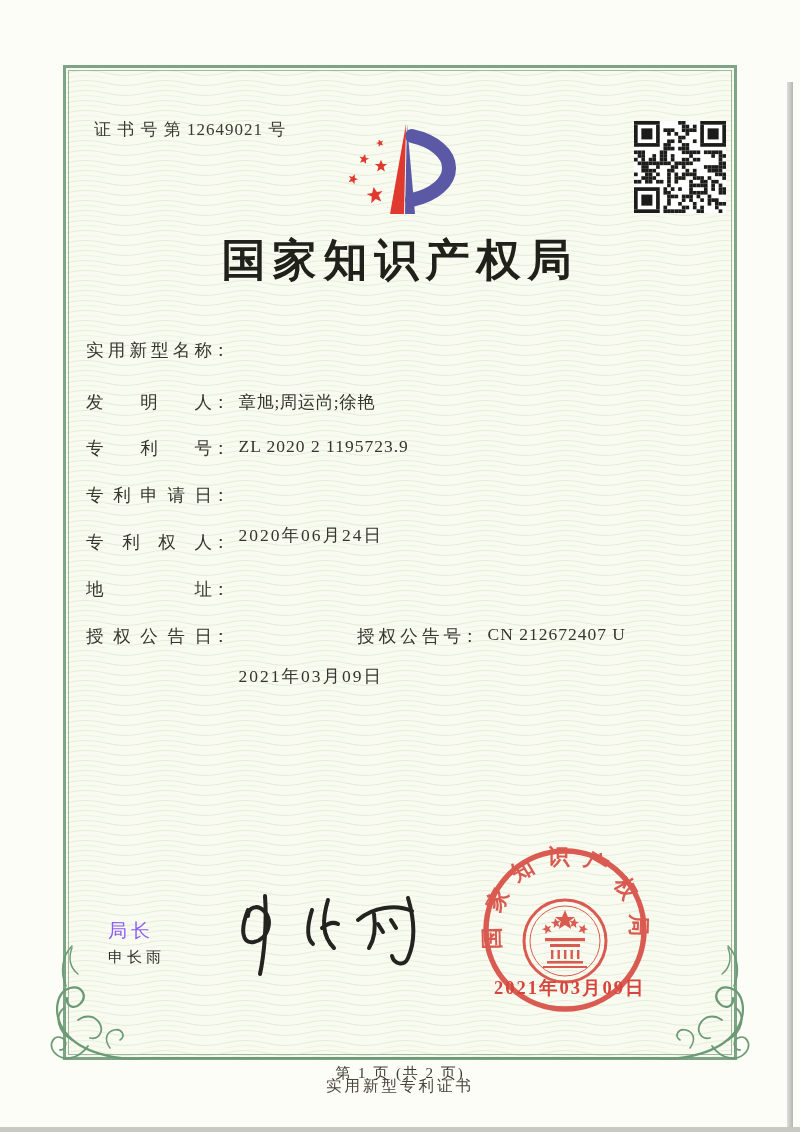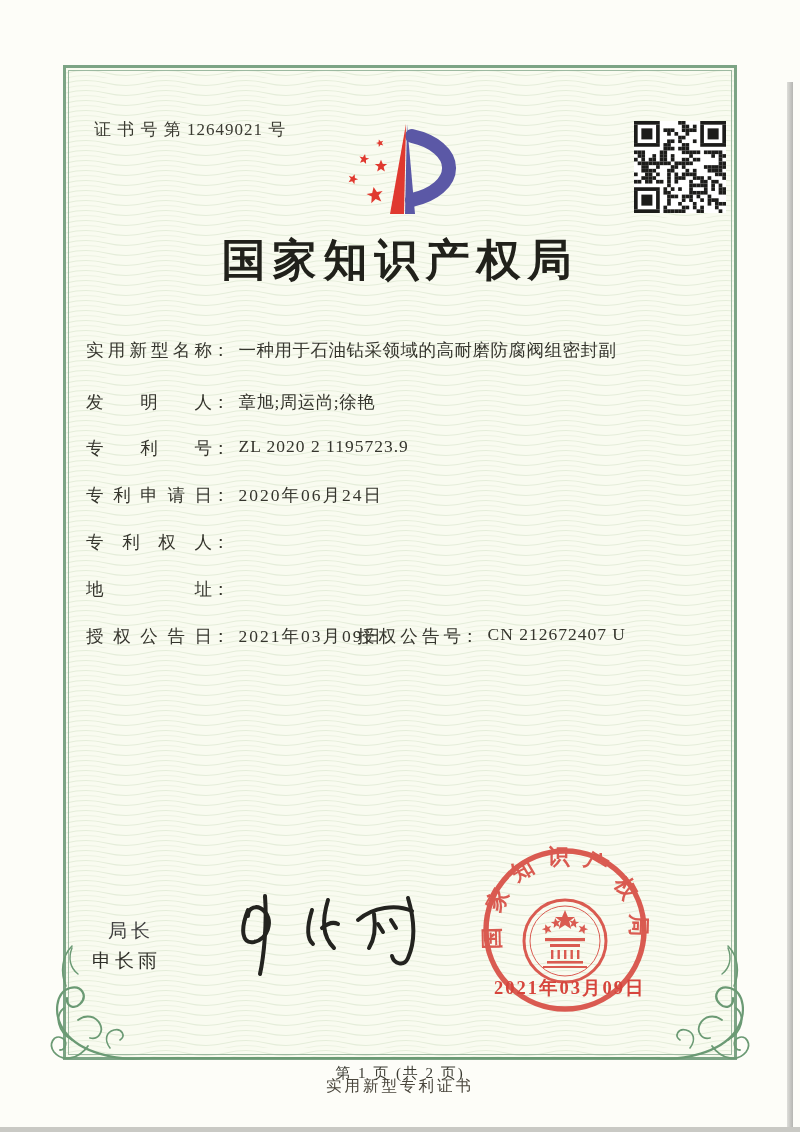--- a/index.html
+++ b/index.html
@@ -28,29 +28,29 @@
   .logo{position:absolute;left:345px;top:110px;}
   .qr{position:absolute;left:634px;top:121px;}
   .title{position:absolute;left:63px;width:674px;top:231px;text-align:center;
     font-size:44px;font-weight:600;letter-spacing:7px;color:#21211b;}
   
   .row{position:absolute;left:86px;font-size:17.5px;display:flex;align-items:flex-start;color:#35352d;}
   .jlabel{display:inline-flex;justify-content:space-between;width:126px;flex:none;}
   .jlabel.narrow{width:104px;}
   .colon{flex:none;}
   .val{margin-left:9px;letter-spacing:.5px;}
-  .val.date{letter-spacing:2px;}
+  .val.date{letter-spacing:2px;margin-top:40px;}
   .val.addr{width:452px;line-height:23px;}
   
   .body-text{position:absolute;left:86px;top:657px;width:568px;font-size:17.5px;
     line-height:29.5px;text-align:justify;color:#45423a;}
   .body-text p{margin:0;text-indent:2em;}
   
-  .signer-title{position:absolute;left:108px;top:918px;font-size:19px;letter-spacing:4px;color:#404040;}
-  .signer-name{position:absolute;left:92px;top:948px;font-size:19px;letter-spacing:4px;color:#2e2e27;}
+  .signer-title{position:absolute;left:108px;top:918px;font-size:19px;letter-spacing:4px;color:#8b5cf6;}
+  .signer-name{position:absolute;left:108px;top:948px;font-size:15px;letter-spacing:4px;color:#2e2e27;}
   .signature{position:absolute;left:210px;top:878px;}
   
   .seal{position:absolute;left:480px;top:845px;}
   .seal-date{position:absolute;left:494px;top:975px;font-size:18.5px;letter-spacing:2px;
     color:var(--seal_red,#d6453c);font-weight:600;}
   
   .page-indicator{position:absolute;left:63px;width:674px;top:1064px;text-align:center;
     font-size:15px;letter-spacing:2px;color:#3a3a31;}
   .back-note{position:absolute;left:0;width:800px;top:1076px;text-align:center;
     font-size:15.5px;letter-spacing:3px;color:#4a463c;}
@@ -348,21 +348,20 @@
   <div class="row" style="top:338px">
     <span class="jlabel">
         <span>实</span>
         <span>用</span>
         <span>新</span>
         <span>型</span>
         <span>名</span>
         <span>称</span>
       </span>
       <span class="colon">：</span>
-    <span class="val">一种用于石油钻采领域的高耐磨防腐阀组密封副</span>
   </div>
   <div class="row" style="top:390px">
     <span class="jlabel">
         <span>发</span>
         <span>明</span>
         <span>人</span>
       </span>
       <span class="colon">：</span>
     <span class="val">章旭;周运尚;徐艳</span>
   </div>

